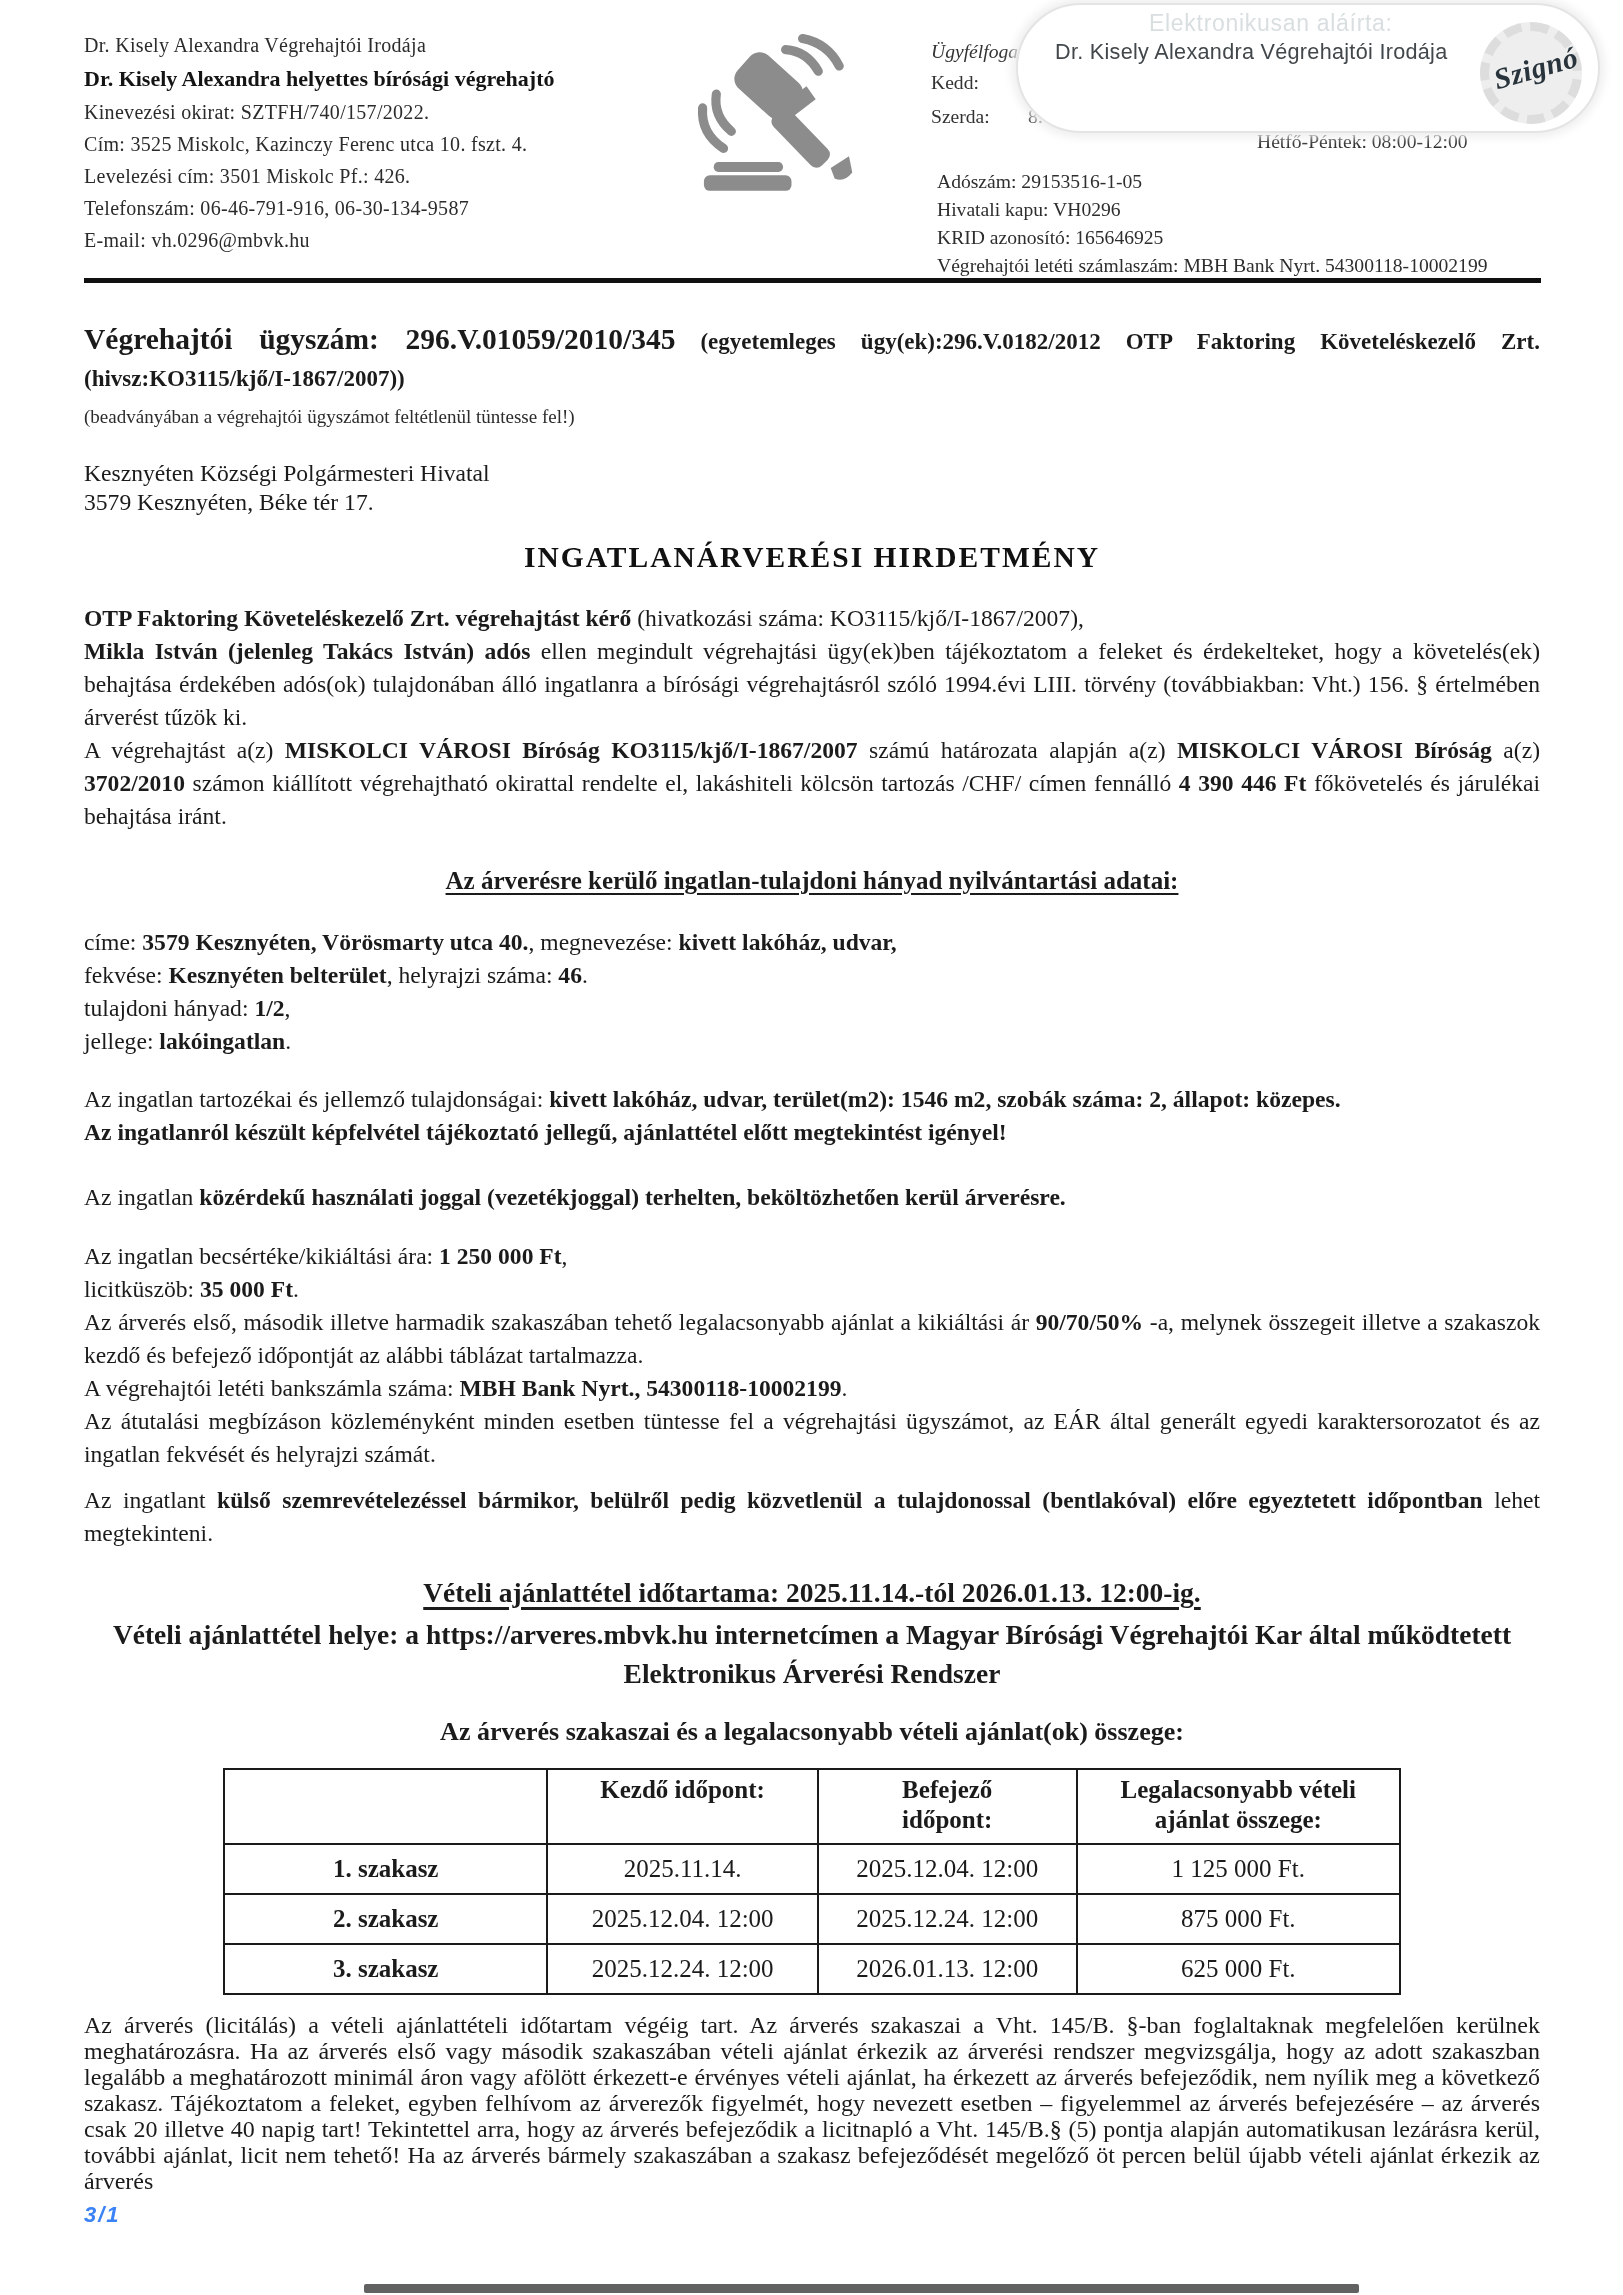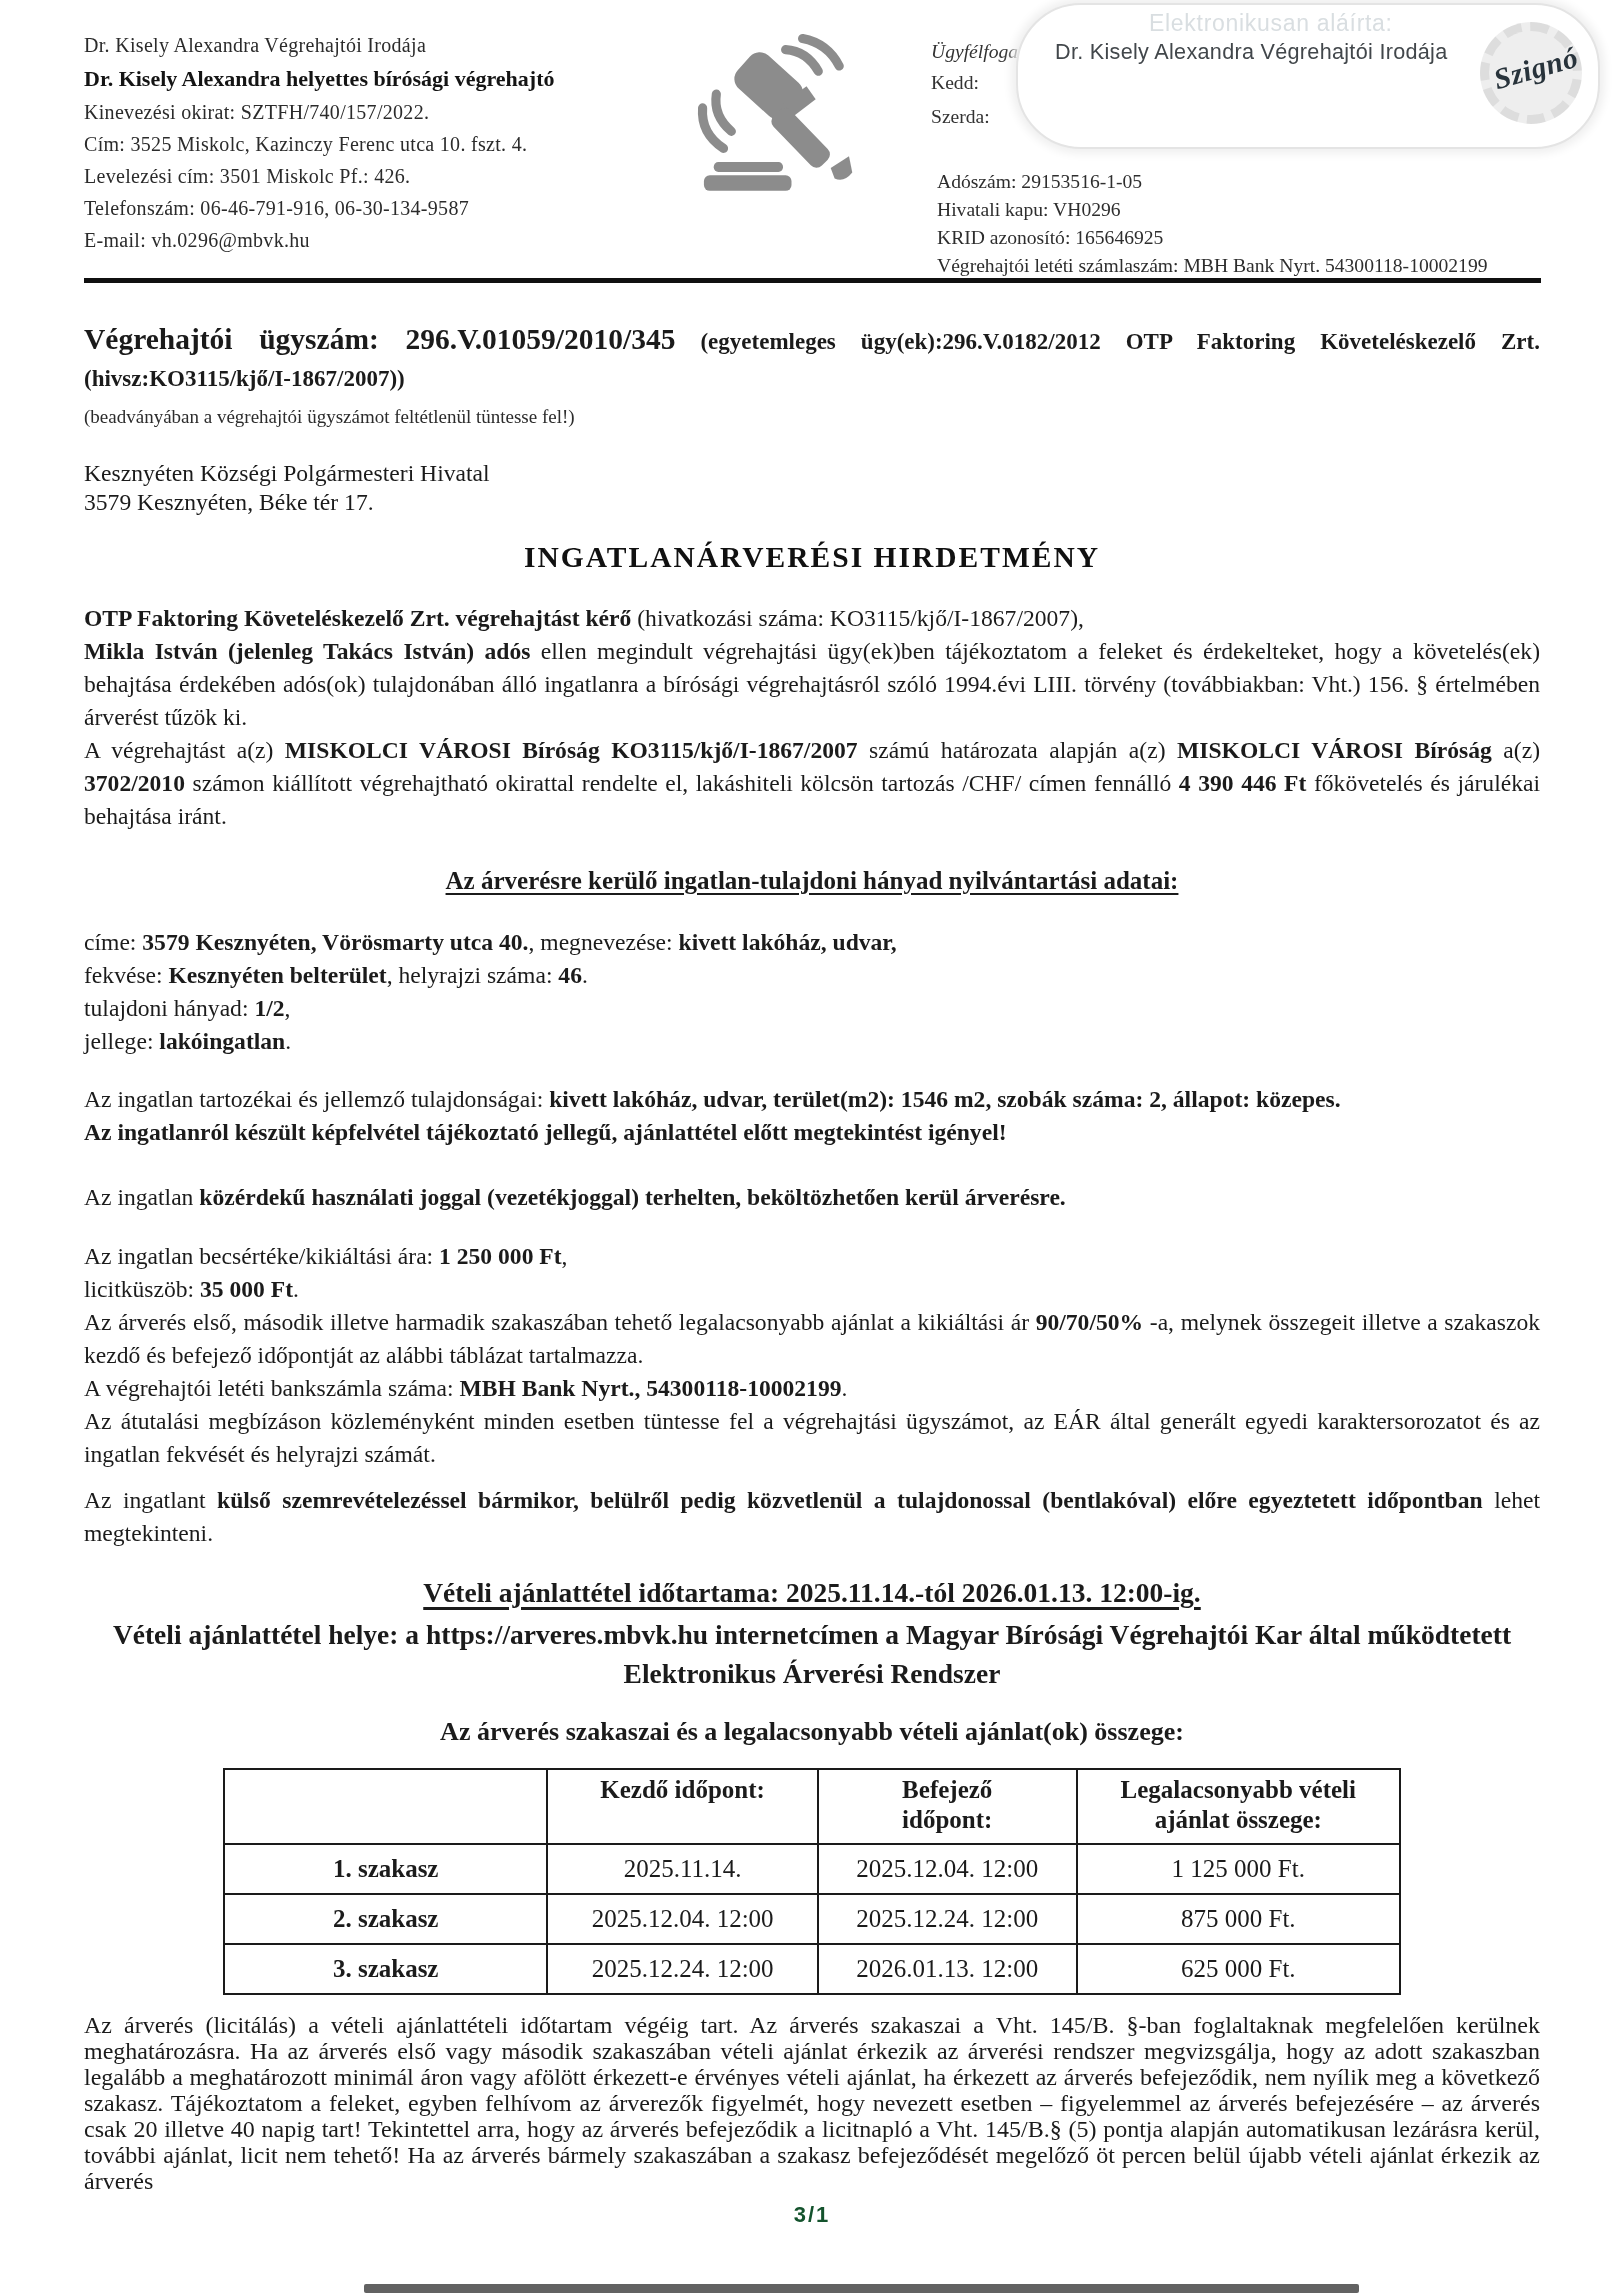--- a/index.html
+++ b/index.html
@@ -13,21 +13,21 @@
   .lh-line { font-size:20px; line-height:32px; letter-spacing:0.3px; }
   .lh-officer { font-size:22px; line-height:35px; font-weight:bold; color:#141414; }
   .gavel { position:absolute; left:686px; top:34px; }
   .lh-right { position:absolute; left:931px; top:37px; width:674px; font-size:19.6px; color:#333; }
   .hours-label { font-style:italic; line-height:29px; }
   .hours-row { line-height:34px; white-space:nowrap; }
   .hours-day { display:inline-block; width:92px; }
   .monfri { position:absolute; left:1257px; top:131px; font-size:19.6px; color:#2e2e2e; z-index:1; }
   .taxblock { position:absolute; left:937px; top:168px; font-size:19.6px; line-height:28px; color:#2e2e2e; }
   
-  .stamp { position:absolute; left:1016px; top:2.6px; width:584px; height:146px;
+  .stamp { position:absolute; left:1016px; top:2.6px; width:584px; height:130px;
            background:#fff; border:2px solid #e4e4e4; border-radius:65px;
            box-shadow:0 0 9.2px 4.6px #efefef; z-index:2; }
   .stamp-faint { position:absolute; left:131px; top:5.2px; font-family:"Liberation Sans",sans-serif;
                  font-size:23px; color:#d9dee1; letter-spacing:0.7px; }
   .stamp-signer { position:absolute; left:37px; top:34px; font-family:"Liberation Sans",sans-serif;
                   font-size:21.6px; color:#42474b; white-space:nowrap; letter-spacing:0.3px; z-index:3; }
   .seal { position:absolute; left:462px; top:17px; width:102px; height:102px; border-radius:50%;
           border:9.8px dashed #d8d8d8; background:#ececec; opacity:0.85; }
   .stamp-script { position:absolute; left:475px; top:47px; font-size:29.5px; font-style:italic;
                   font-weight:bold; color:#28333b; transform:rotate(-16deg); letter-spacing:0.7px; z-index:3; }
@@ -54,22 +54,22 @@
                 text-decoration:underline; text-decoration-thickness:2.6px; text-underline-offset:4.6px; }
   .bid-place { margin-top:6.5px; text-align:center; font-weight:bold; font-size:27.5px; line-height:39px; }
   .stages-title { margin-top:22px; text-align:center; font-weight:bold; font-size:26px; }
   table.stages { margin:19.6px auto 0; border-collapse:collapse; width:1178px; }
   table.stages th, table.stages td { border:2.6px solid #1a1a1a; }
   table.stages th { font-size:25px; font-weight:bold; vertical-align:top; padding:5.2px 3.9px 7.9px; text-align:center; line-height:30px; }
   table.stages td { font-size:25px; text-align:center; height:50px; vertical-align:middle; }
   table.stages td.stage { font-weight:bold; }
   .col-stage{width:27.5%} .col-start{width:23%} .col-end{width:22%} .col-min{width:27.5%}
   .closing { margin-top:17px; font-size:24px; line-height:26px; text-align:justify; }
-  .page-num { margin-top:3.9px; text-align:center; font-family:"Liberation Sans",sans-serif;
-              font-weight:bold; font-size:22px; letter-spacing:2px; color:#14532d; }
+  .page-num { margin-top:3.9px; text-align:left; font-family:"Liberation Sans",sans-serif;
+              font-weight:bold; font-size:22px; letter-spacing:2px; color:#3b82f6;font-style:italic; }
   .bottom-bar { position:absolute; left:364px; top:2284px; width:995px; height:8.5px;
                 background:#474747; border-radius:2px; filter:blur(0.7px); opacity:0.85; }
 </style>
 </head>
 <body>
 
 <div class="page">
 
   <div class="lh-left">
     <div class="lh-line">Dr. Kisely Alexandra Végrehajtói Irodája</div>

